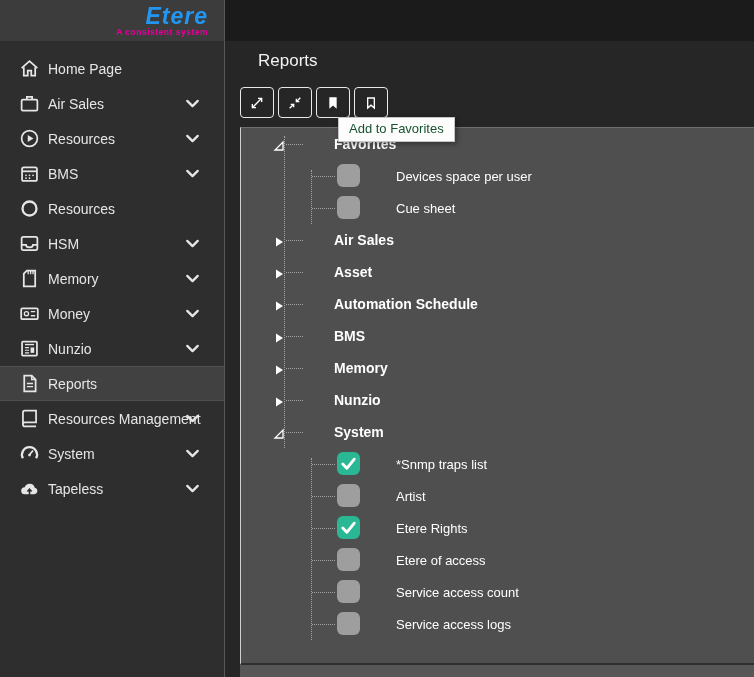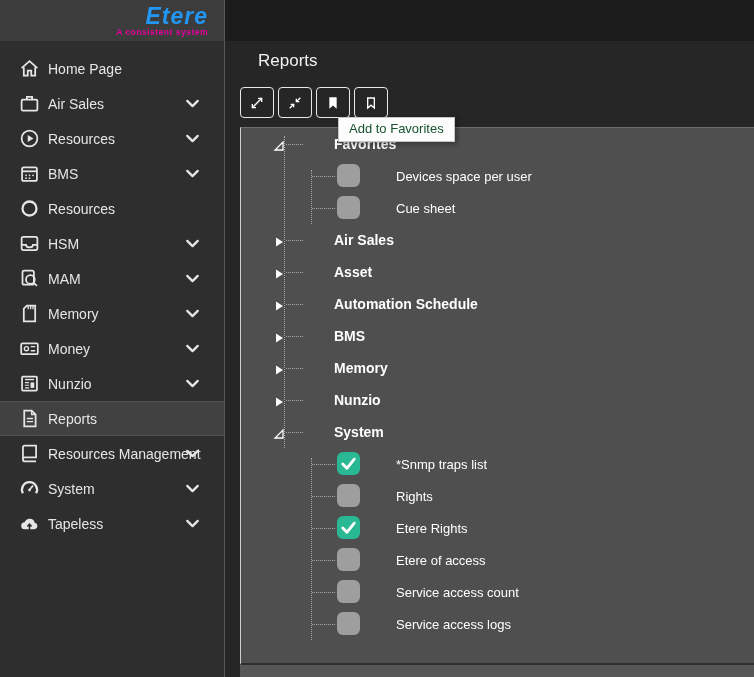--- a/index.html
+++ b/index.html
@@ -142,35 +142,20 @@
           <span class="side-label">Resources</span>
         </div>
         <div class="side-item">
           <span class="icon ">
             <svg viewBox="0 0 24 24" width="100%" height="100%" xmlns="http://www.w3.org/2000/svg">
               <rect x="3" y="4.5" width="18" height="15" rx="2" fill="none" stroke="currentColor" stroke-width="2"></rect>
               <path d="M3 13.5 H8 C8 15.5 9.8 16.5 12 16.5 C14.2 16.5 16 15.5 16 13.5 H21" fill="none" stroke="currentColor" stroke-width="2"></path>
             </svg>
           </span>
           <span class="side-label">HSM</span>
-          <span class="icon side-chevron">
-            <svg viewBox="0 0 24 24" width="100%" height="100%" xmlns="http://www.w3.org/2000/svg">
-              <path d="M6 9 L12 15 L18 9" fill="none" stroke="currentColor" stroke-width="2.6" stroke-linecap="round" stroke-linejoin="round"></path>
-            </svg>
-          </span>
-        </div>
-        <div class="side-item">
-          <span class="icon ">
-            <svg viewBox="0 0 24 24" width="100%" height="100%" xmlns="http://www.w3.org/2000/svg">
-              <rect x="4" y="3" width="13" height="16" rx="2" fill="none" stroke="currentColor" stroke-width="2"></rect>
-              <circle cx="13" cy="13" r="5" fill="none" stroke="currentColor" stroke-width="2"></circle>
-              <path d="M16.6 16.6 L20.5 20.5" stroke="currentColor" stroke-width="2"></path>
-            </svg>
-          </span>
-          <span class="side-label">MAM</span>
           <span class="icon side-chevron">
             <svg viewBox="0 0 24 24" width="100%" height="100%" xmlns="http://www.w3.org/2000/svg">
               <path d="M6 9 L12 15 L18 9" fill="none" stroke="currentColor" stroke-width="2.6" stroke-linecap="round" stroke-linejoin="round"></path>
             </svg>
           </span>
         </div>
         <div class="side-item">
           <span class="icon ">
             <svg viewBox="0 0 24 24" width="100%" height="100%" xmlns="http://www.w3.org/2000/svg">
               <path d="M9 3 H18.5 V21 H5.5 V6.5 Z" fill="none" stroke="currentColor" stroke-width="2"></path>
@@ -367,21 +352,21 @@
               <span class="tree-label">System</span>
             </div>
             <div class="tree-row l1">
               <span class="checkbox" role="checkbox" aria-checked="true" style="background:#2ab793"><svg viewBox="0 0 24 24" width="100%" height="100%" xmlns="http://www.w3.org/2000/svg">
                   <path d="M6 12.5 L10.3 17 L18 7.5" fill="none" stroke="#fff" stroke-width="3" stroke-linecap="round" stroke-linejoin="round"></path>
                 </svg></span>
               <span class="tree-label">*Snmp traps list</span>
             </div>
             <div class="tree-row l1">
               <span class="checkbox" role="checkbox" aria-checked="false" style="background:#9e9e9e"></span>
-              <span class="tree-label">Rights</span>
+              <span class="tree-label">Artist</span>
             </div>
             <div class="tree-row l1">
               <span class="checkbox" role="checkbox" aria-checked="true" style="background:#2ab793"><svg viewBox="0 0 24 24" width="100%" height="100%" xmlns="http://www.w3.org/2000/svg">
                   <path d="M6 12.5 L10.3 17 L18 7.5" fill="none" stroke="#fff" stroke-width="3" stroke-linecap="round" stroke-linejoin="round"></path>
                 </svg></span>
               <span class="tree-label">Etere Rights</span>
             </div>
             <div class="tree-row l1">
               <span class="checkbox" role="checkbox" aria-checked="false" style="background:#9e9e9e"></span>
               <span class="tree-label">Etere of access</span>

